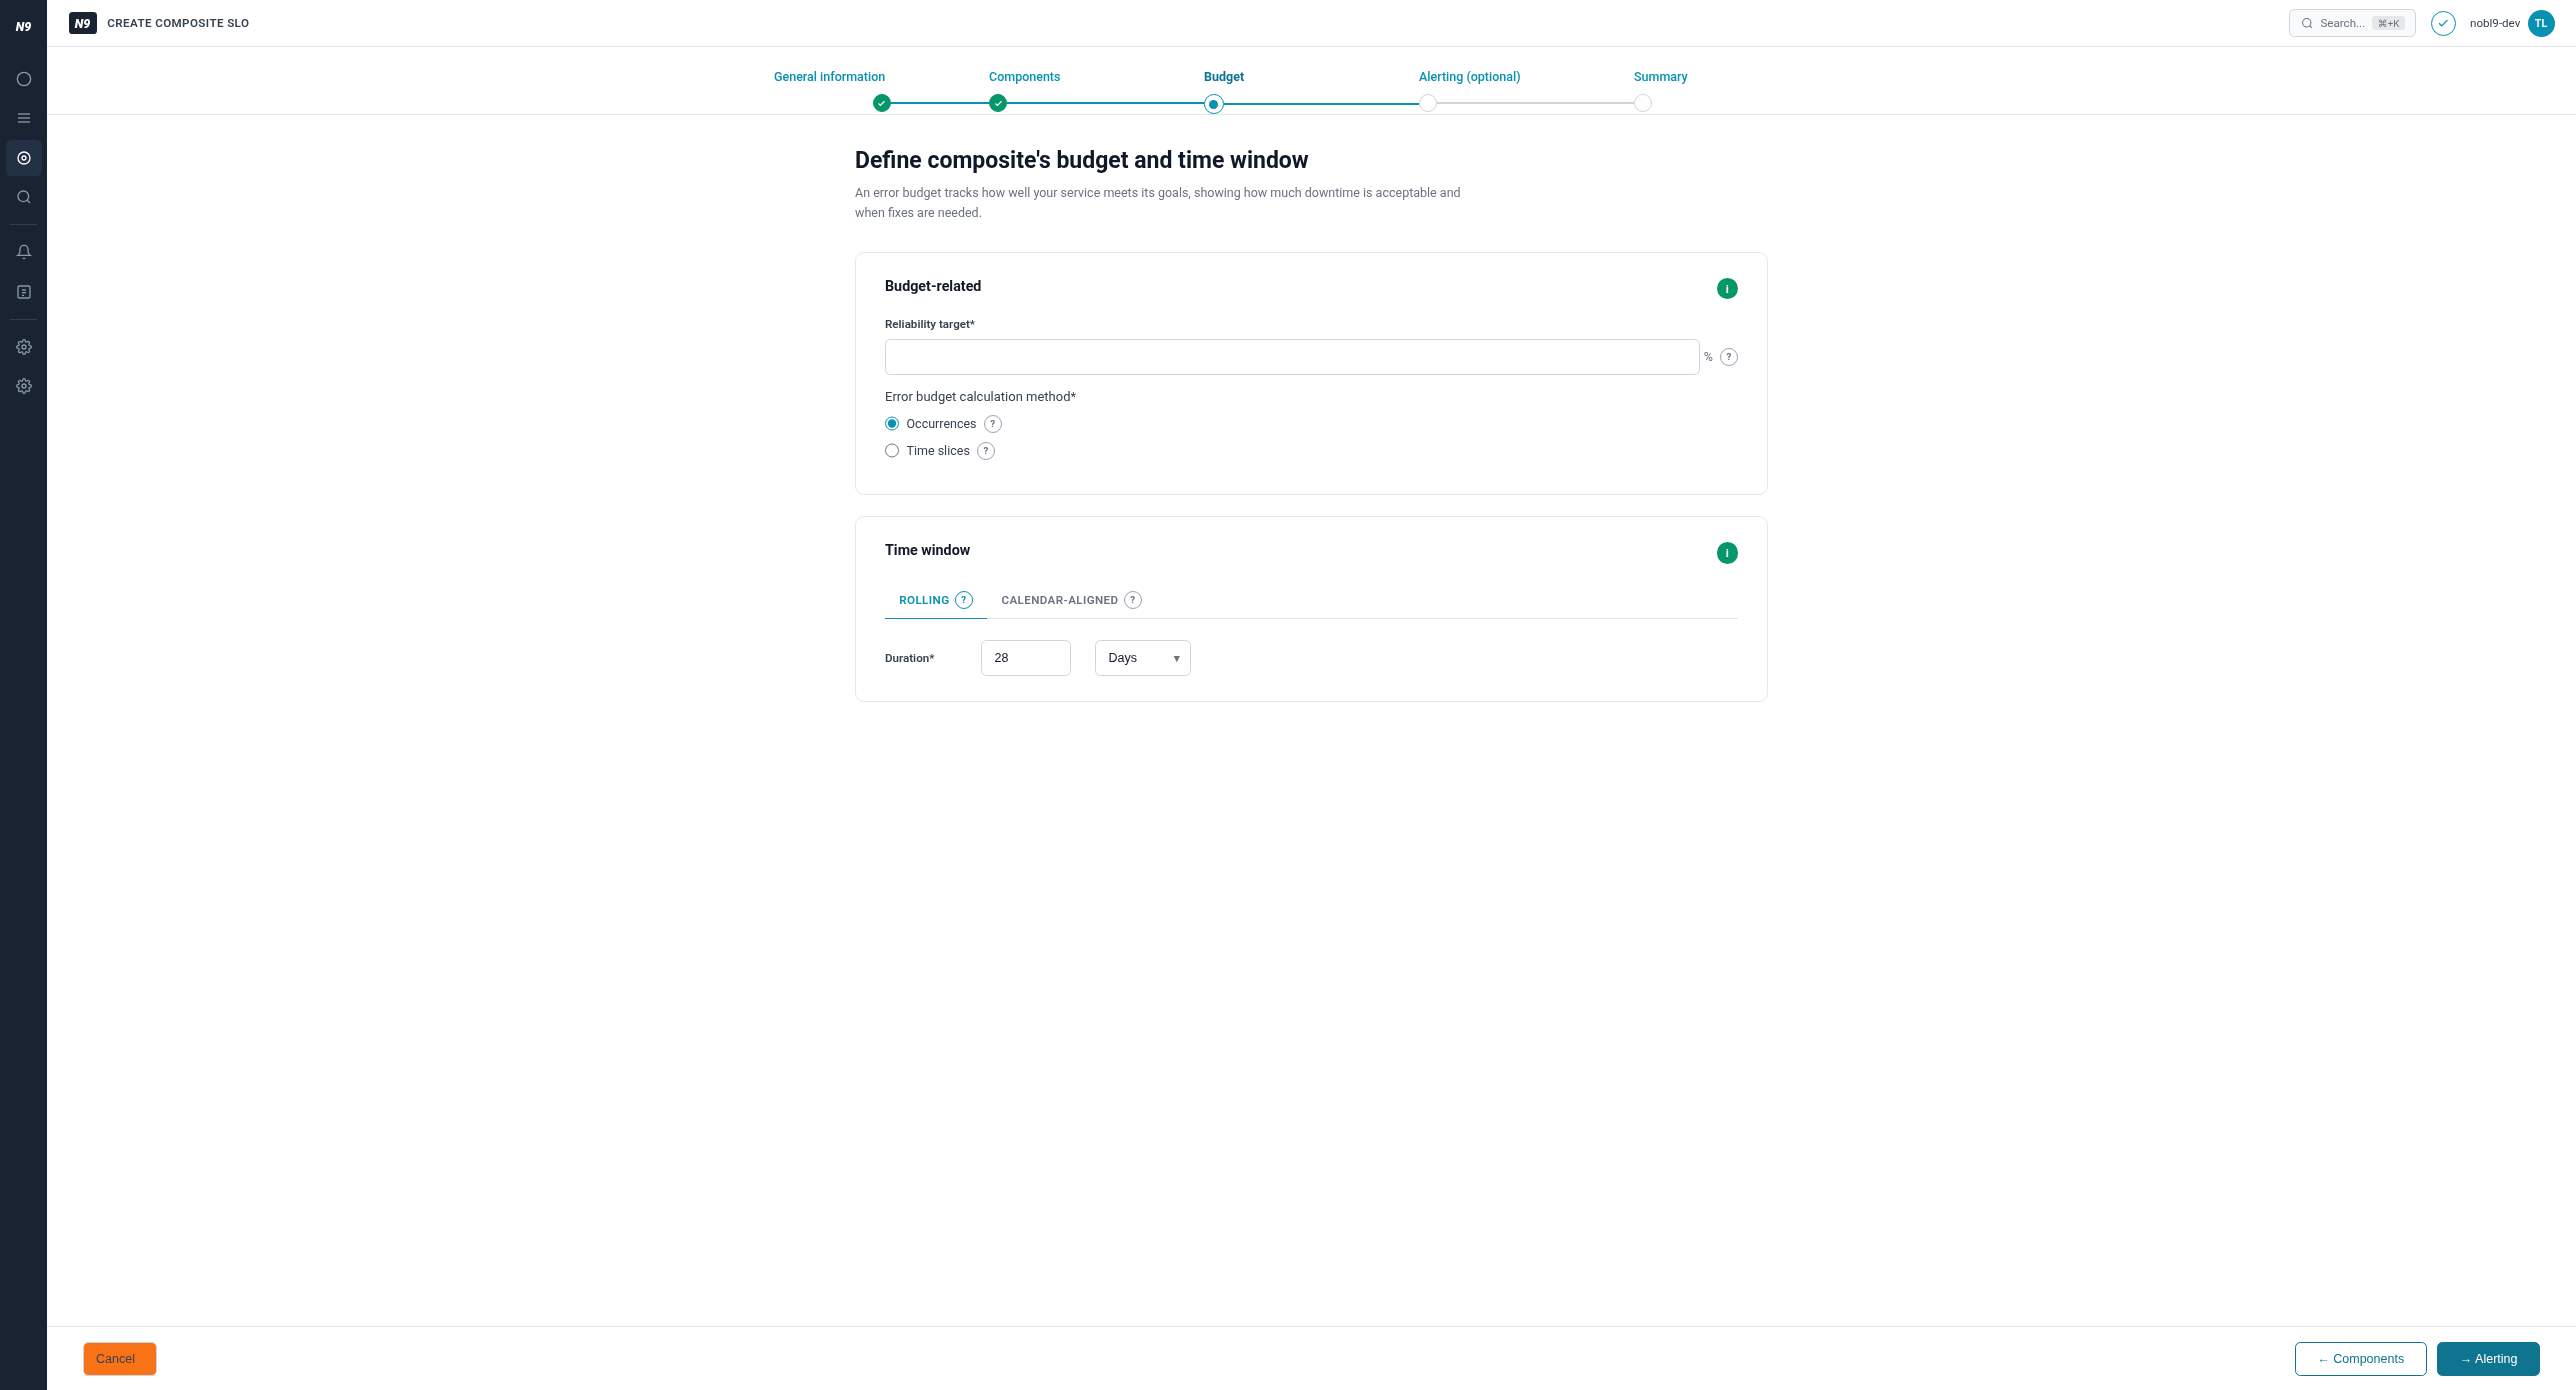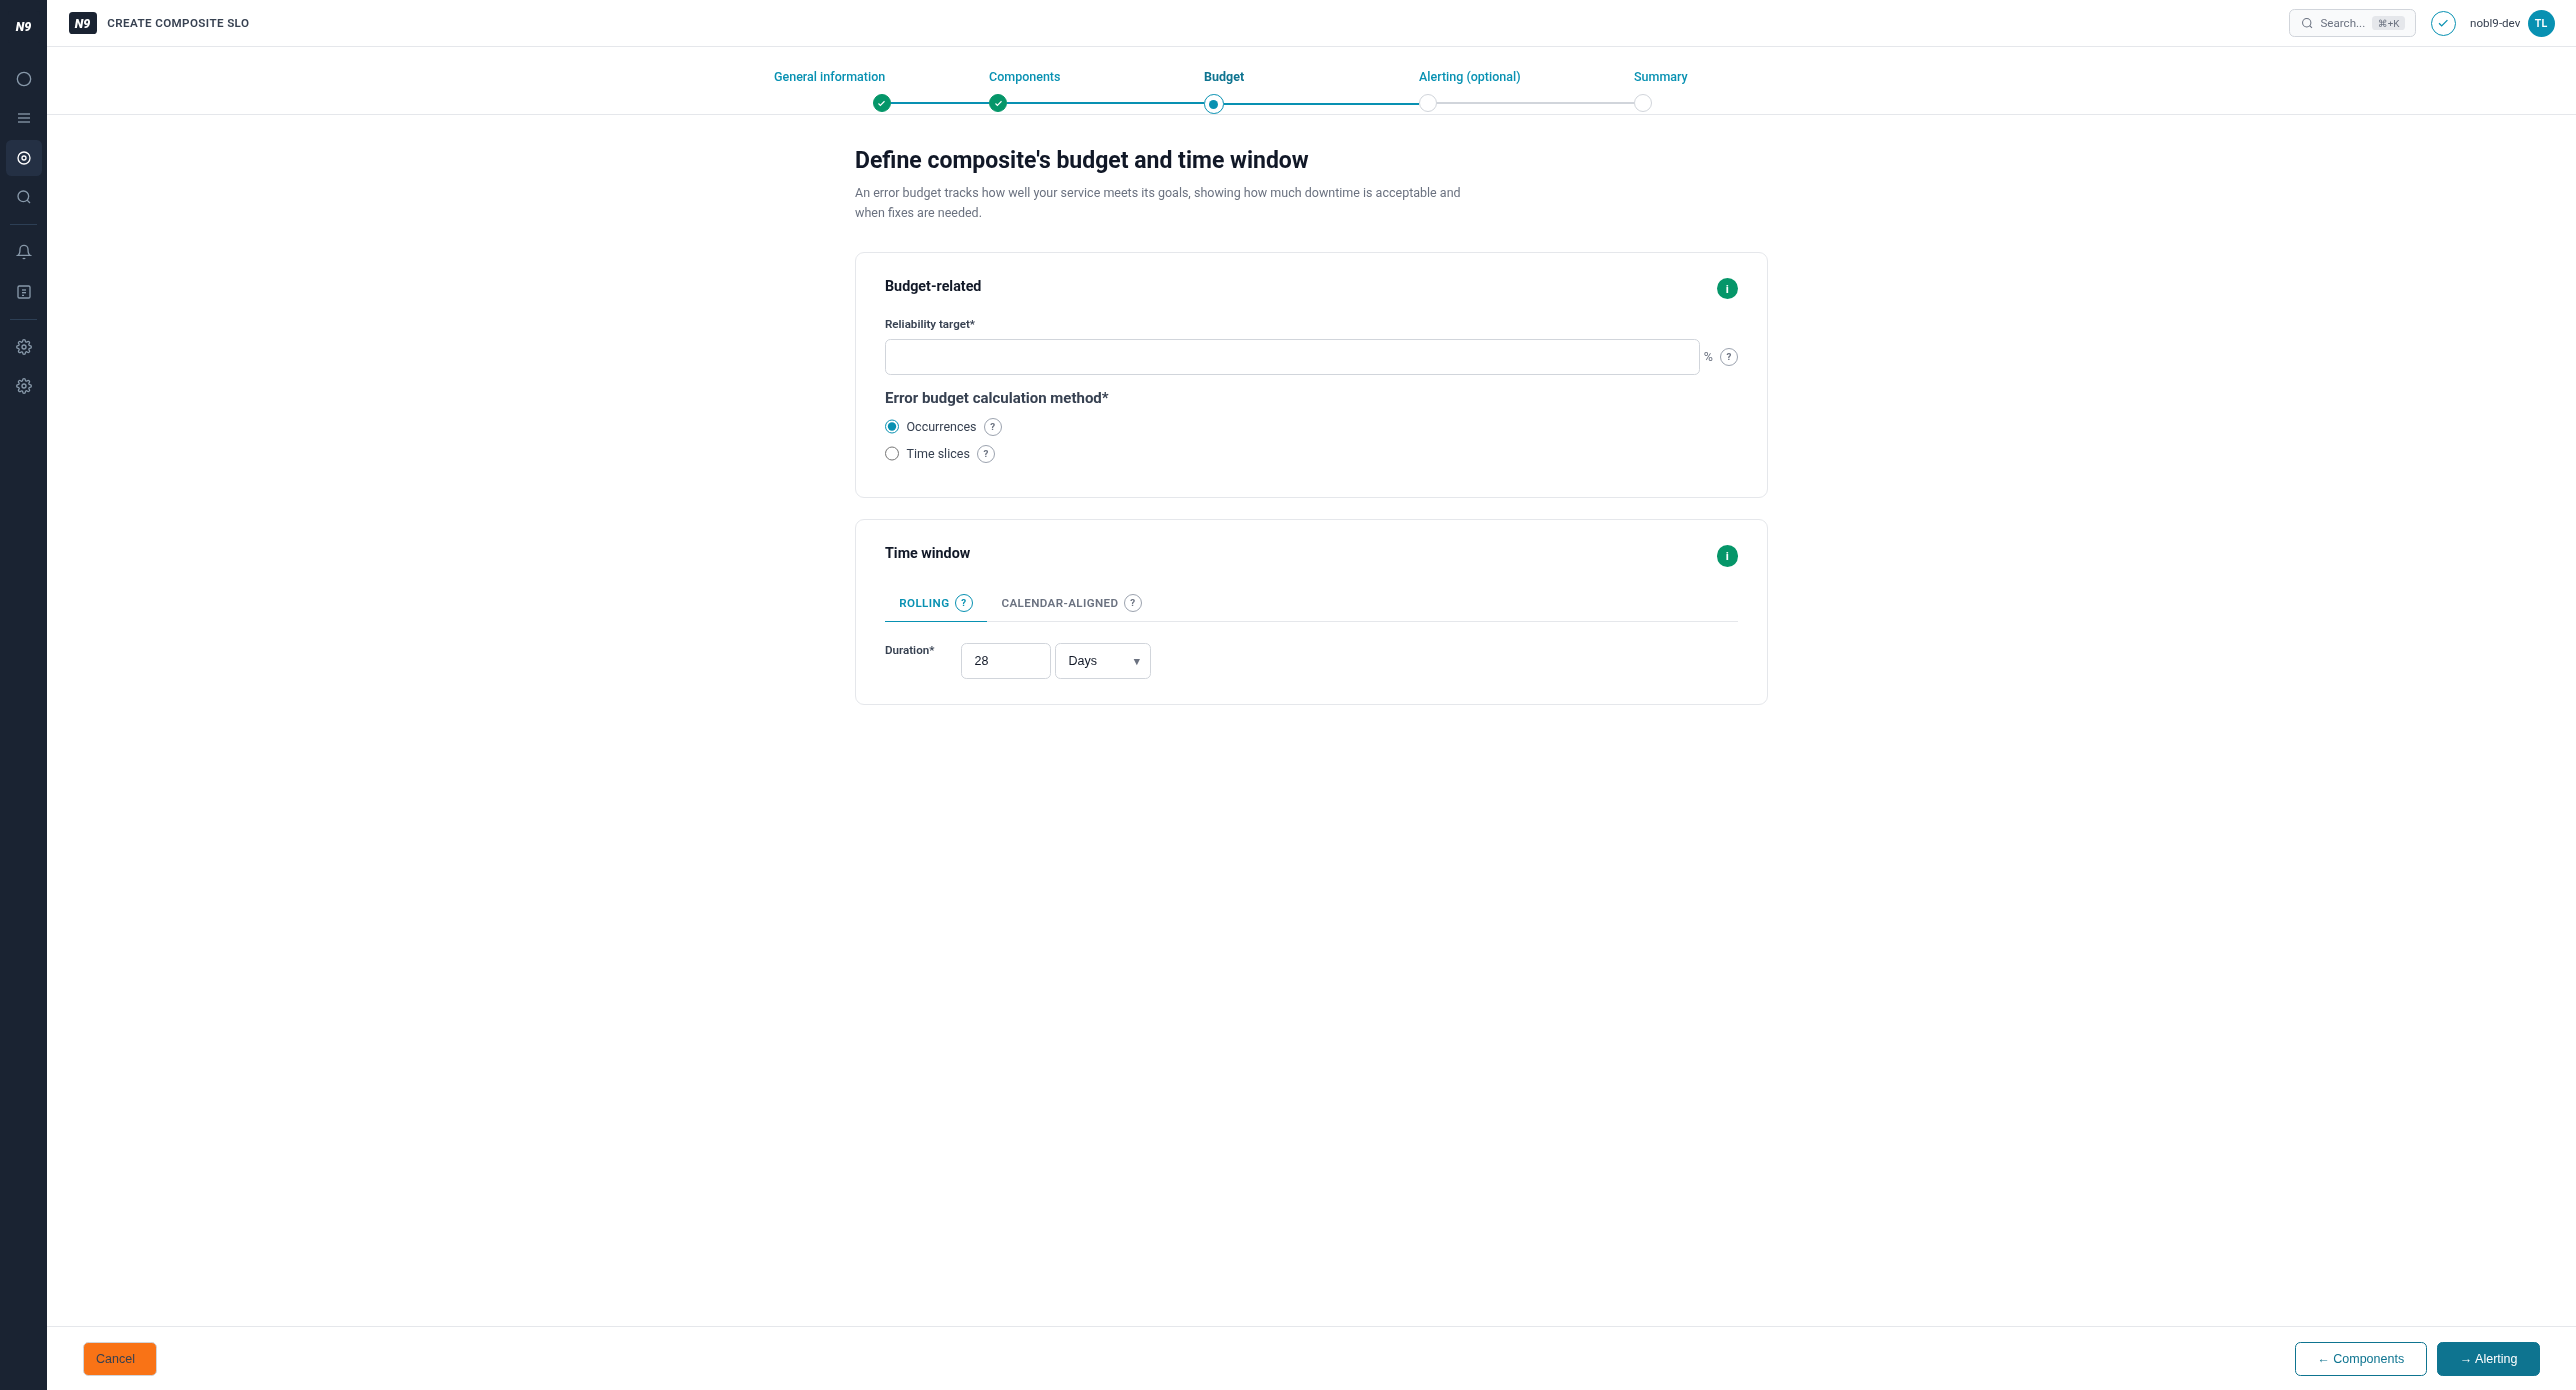--- a/index.html
+++ b/index.html
@@ -304,22 +304,22 @@
       align-items: center;
       justify-content: center;
       font-size: 9.8px;
       font-weight: 700;
       cursor: pointer;
       flex-shrink: 0;
     }
 
     
     .radio-group-label {
-      font-size: 15px;
-      font-weight: 700;
+      font-size: 13px;
+      font-weight: 400;
       color: #374151;
       margin-bottom: 10.7px;
     }
     .radio-option {
       display: flex;
       align-items: center;
       gap: 7.2px;
       margin-bottom: 9px;
       cursor: pointer;
     }
@@ -356,21 +356,22 @@
       text-transform: uppercase;
     }
     .tab.active {
       color: #0891b2;
       border-bottom-color: #0891b2;
     }
 
     
     .duration-row {
       display: flex;
-      gap: 4px;
+      align-items: center;
+      gap: 24px;
     }
     .duration-label {
       font-size: 11.6px;
       font-weight: 600;
       color: #374151;
       min-width: 72px;
     }
     .duration-input {
       width: 90px;
       border: 0.9px solid #d1d5db;

